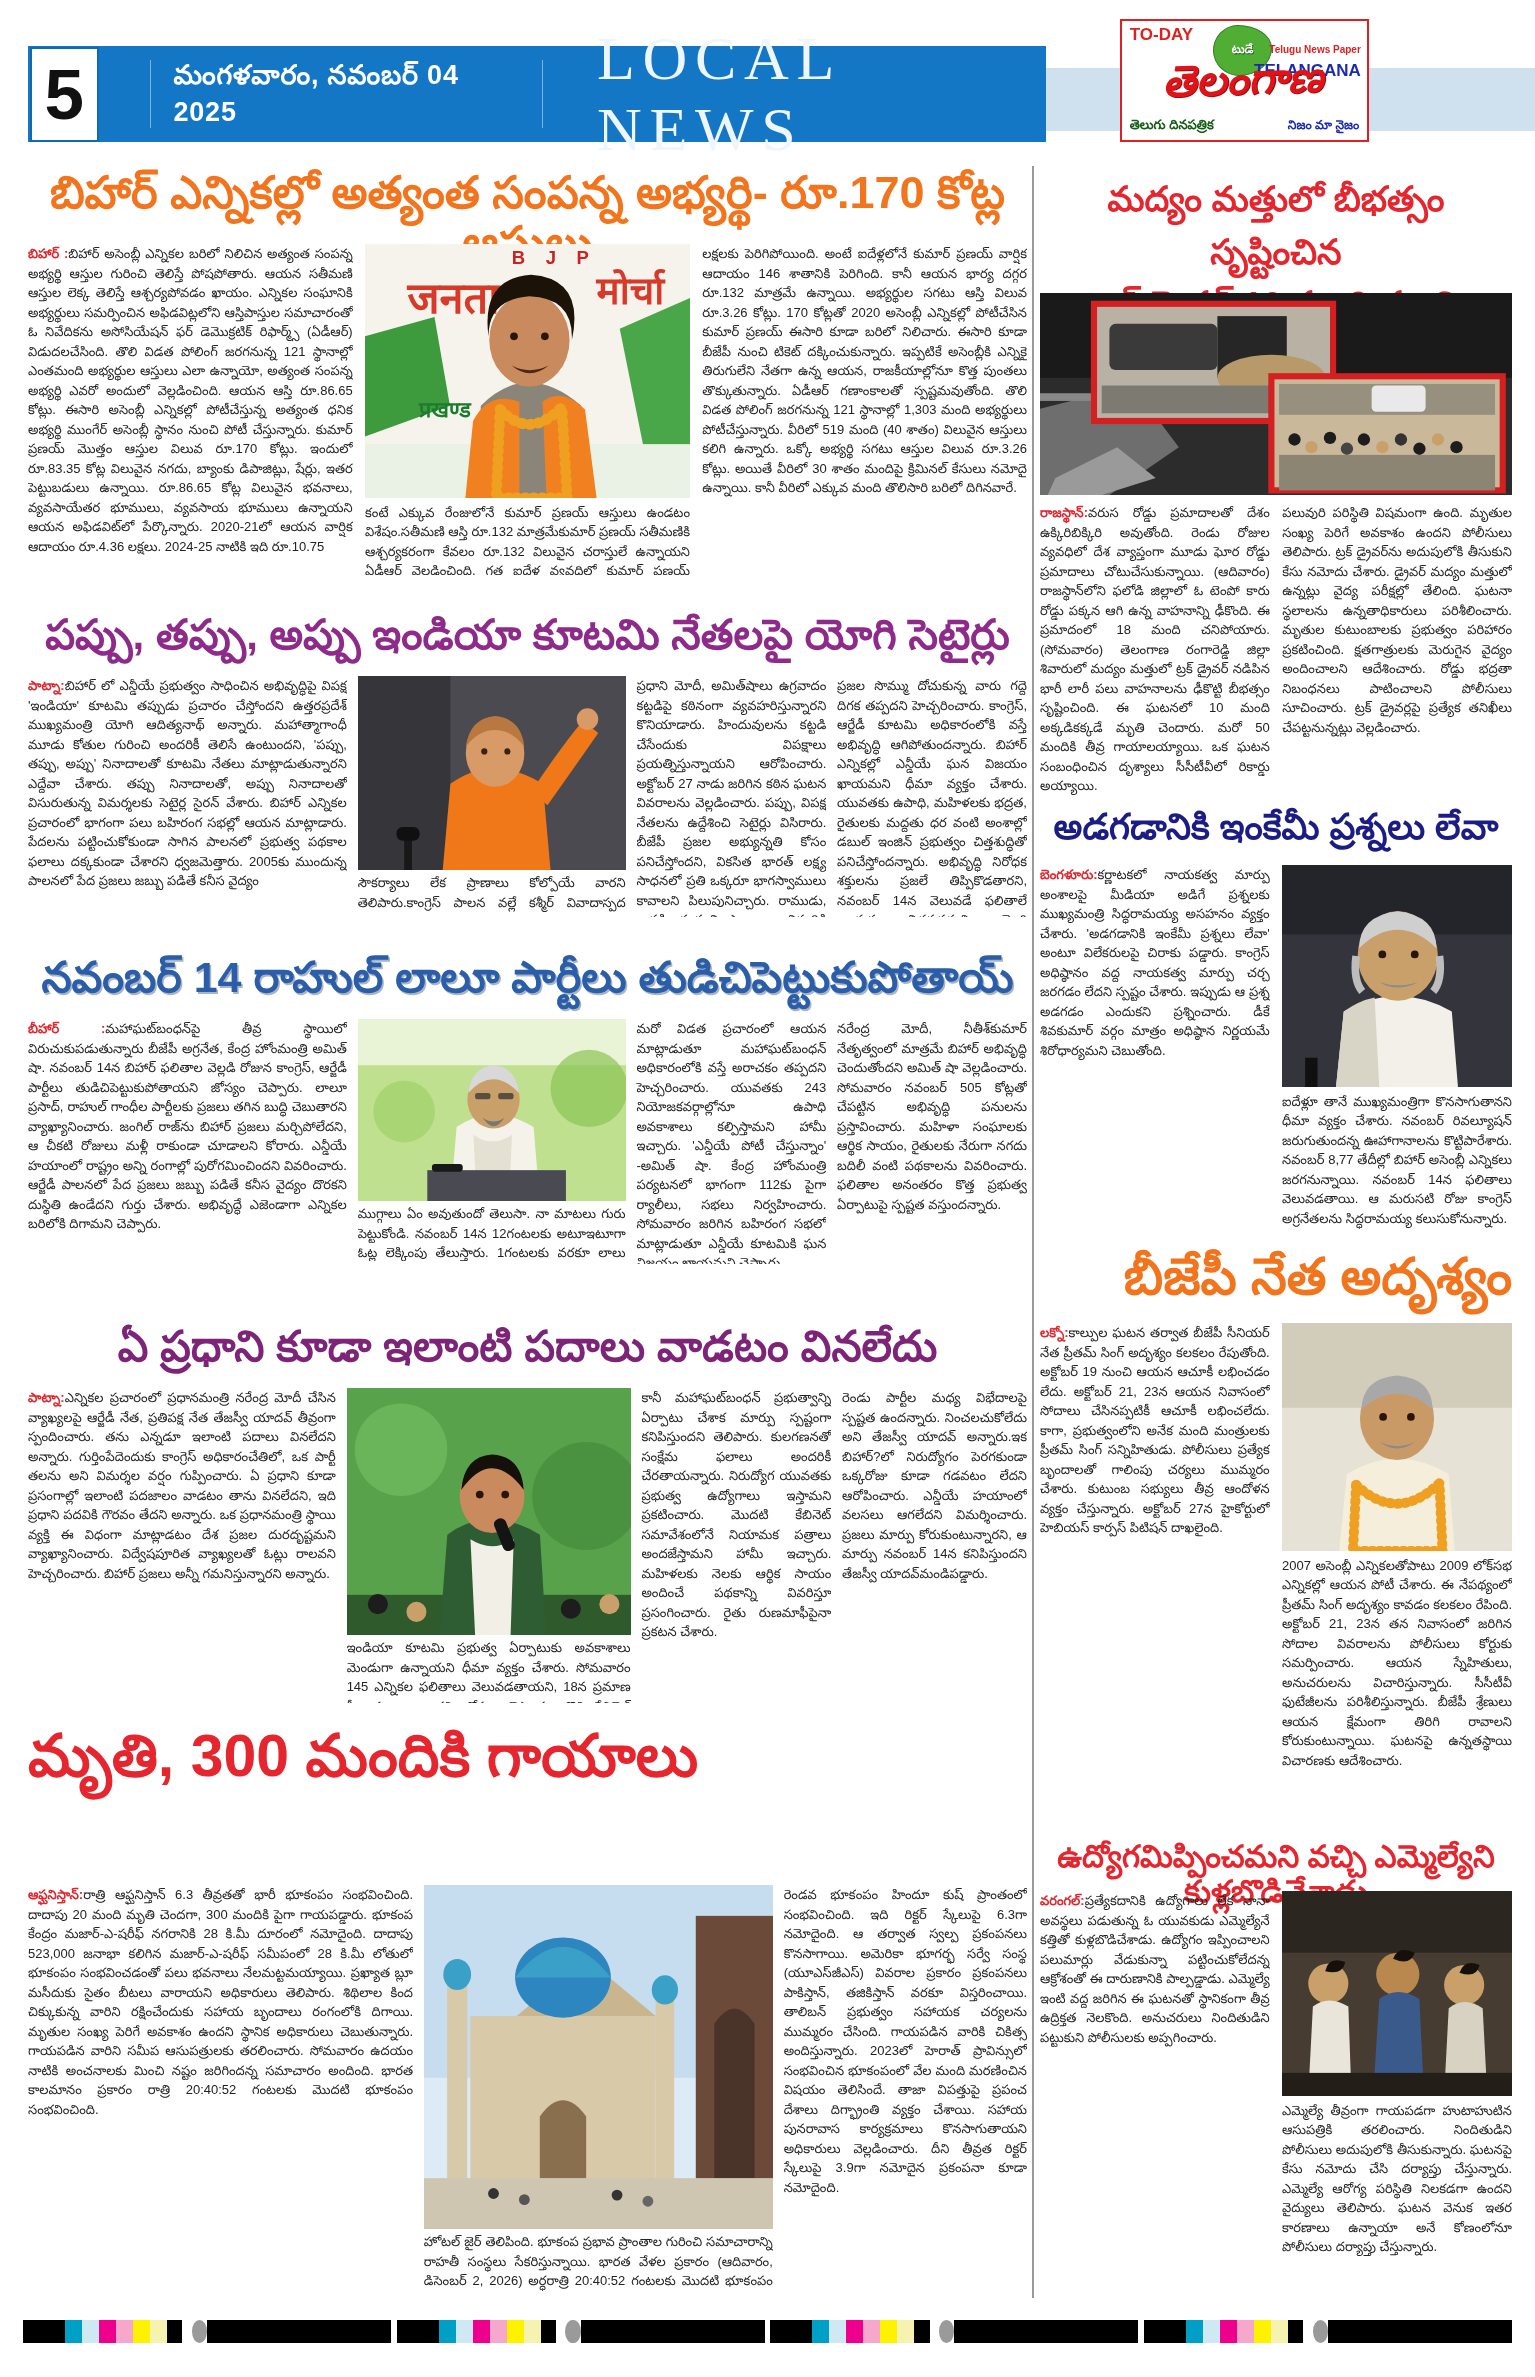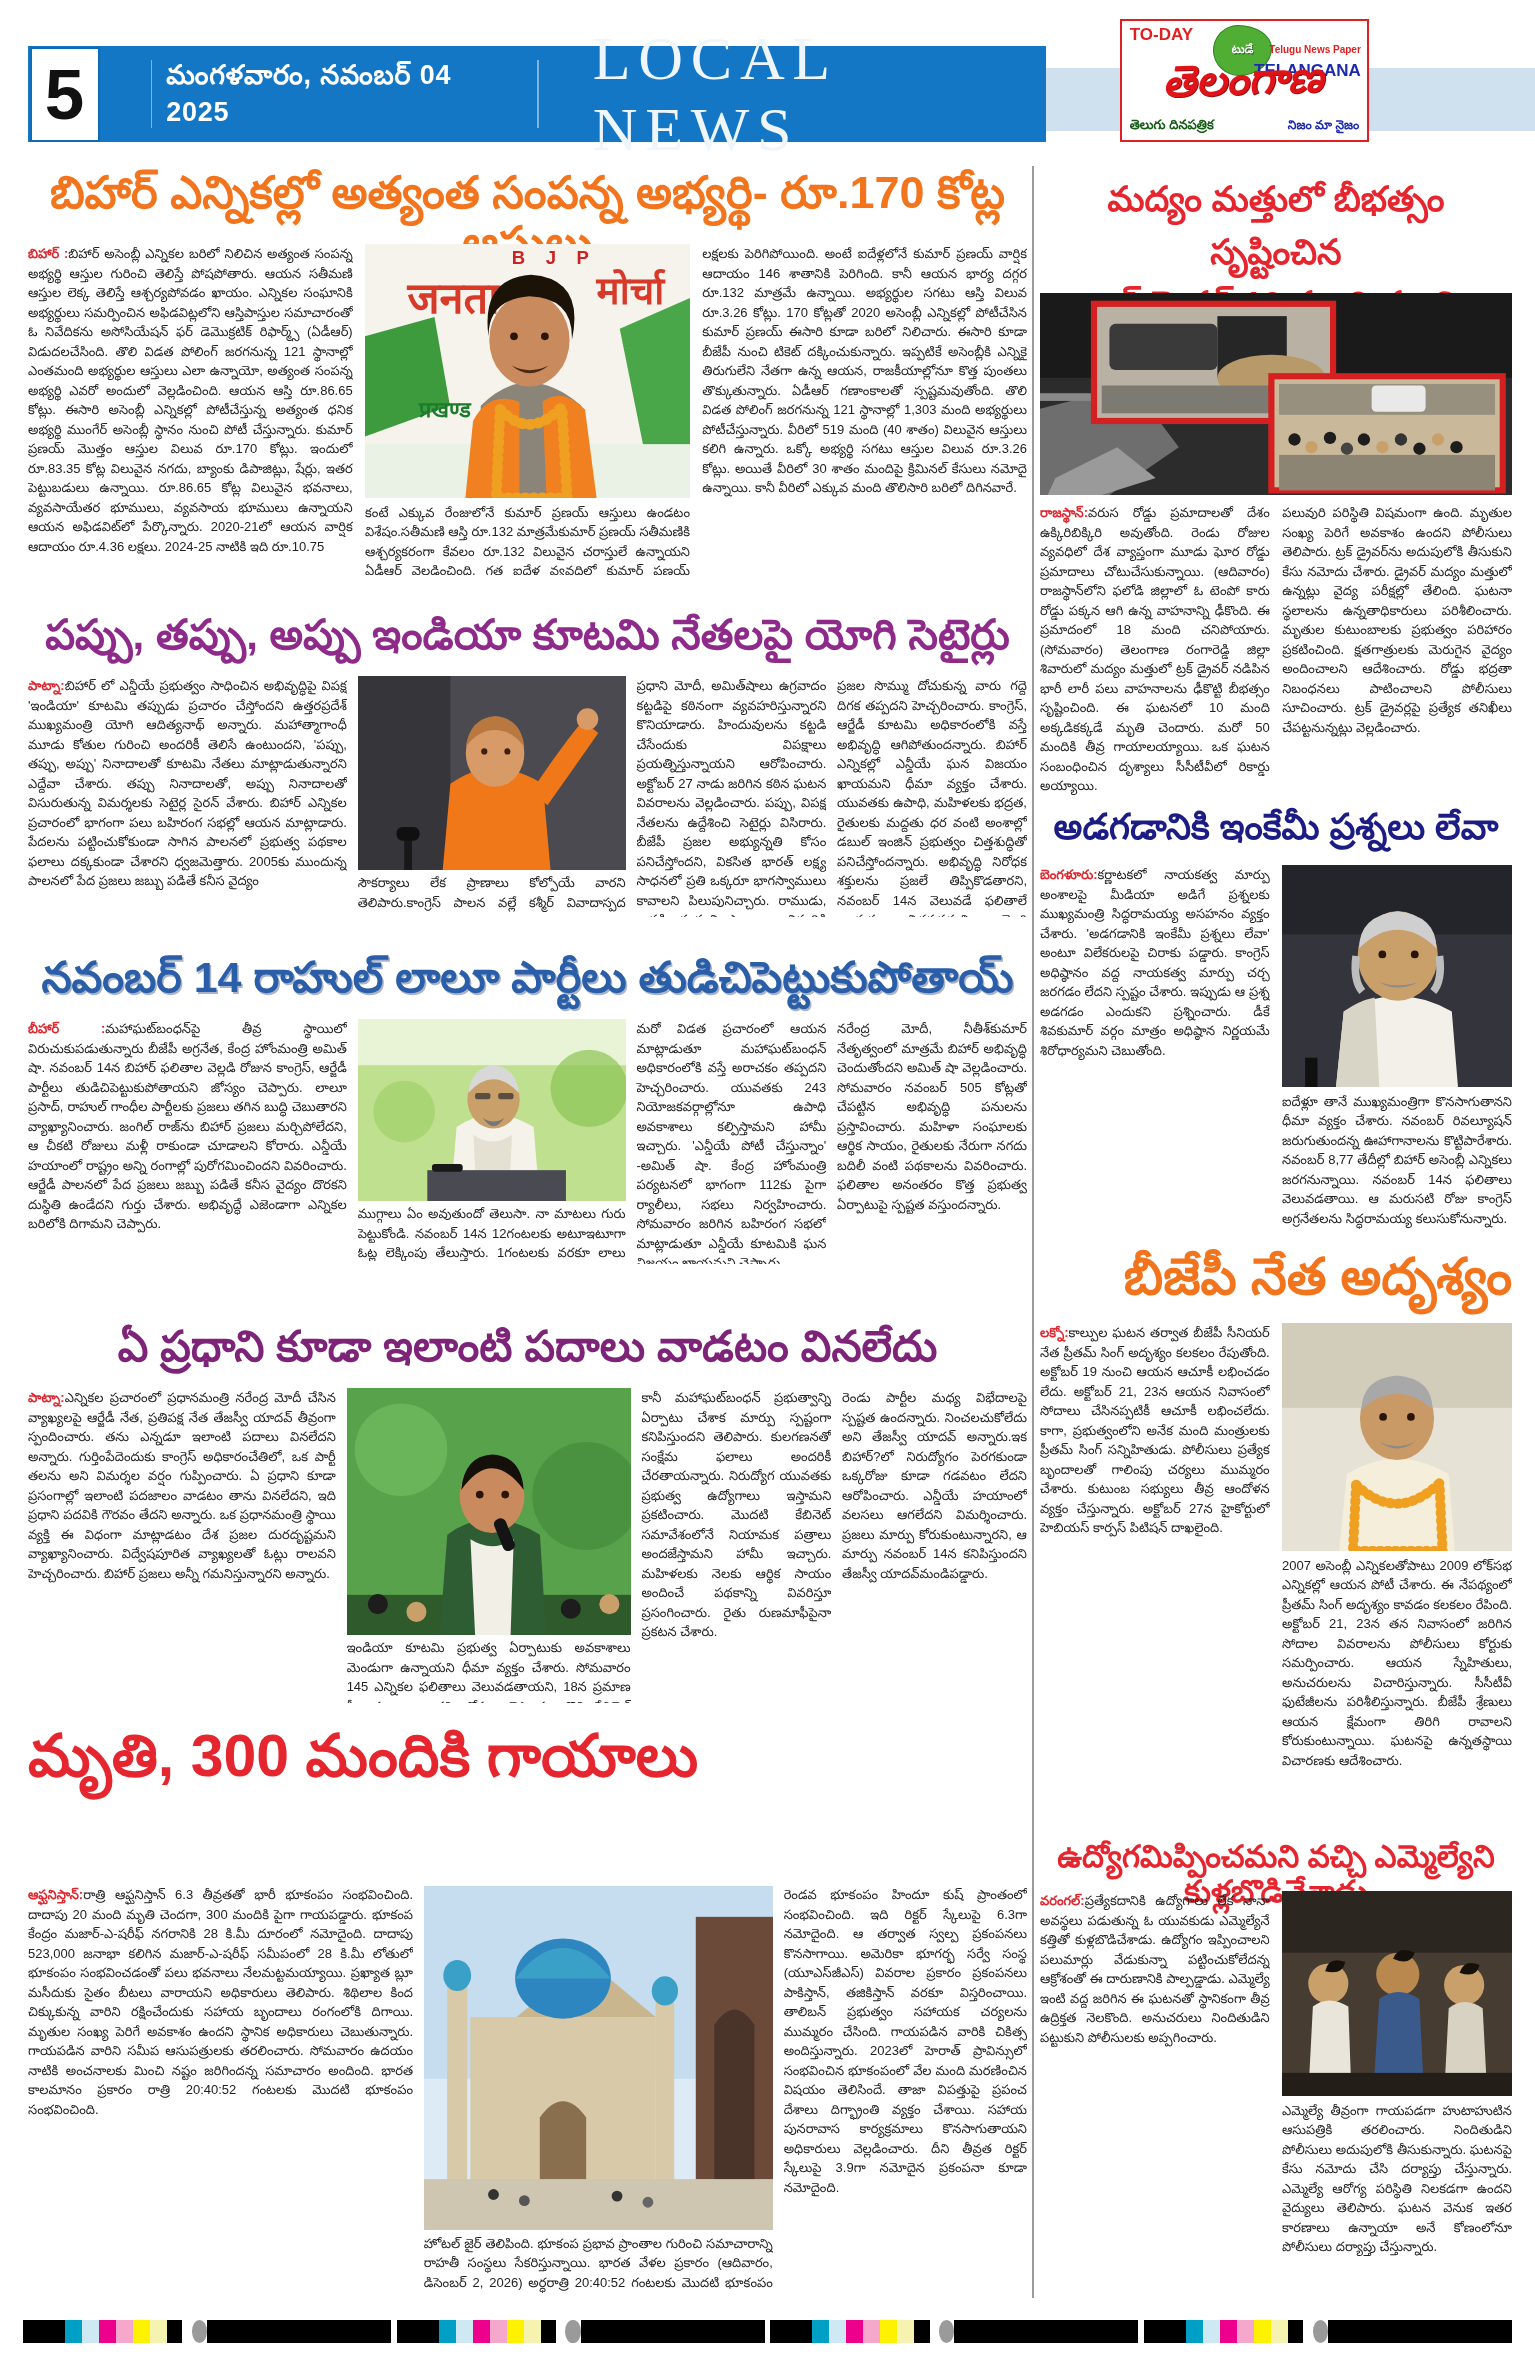--- a/index.html
+++ b/index.html
@@ -62,21 +62,21 @@
 </style>
 </head>
 <body>
 
 <div id="paper">
 
   <div class="abs band" style="left:1027px;top:68px;width:508px;height:63px;"></div>
   <div class="abs hdr-bar" style="left:28px;top:46px;width:1018px;height:96px;">
     <div class="pageno" style="width:69px;height:91px;margin-left:1.5px;">5</div>
     <div class="hdr-sep" style="margin-left:51px;"></div>
-    <div class="hdr-date" style="margin-left:14px;">మంగళవారం, నవంబర్ 04  2025</div>
+    <div class="hdr-date" style="margin-left:22px;">మంగళవారం, నవంబర్ 04  2025</div>
     <div class="hdr-sep" style="margin-left:29px;"></div>
     <div class="hdr-title" style="margin-left:54px;">LOCAL NEWS</div>
   </div>
 
   <div class="abs logo" style="left:1120px;top:18.5px;width:245px;height:119px;">
     <div class="en1 abs" style="left:7.7px;top:4.6px;">TO-DAY</div>
     <div class="map">
         <span>టుడే</span>
       </div>
     <div class="en2 abs" style="right:6.2px;top:4.6px;margin-top:37px;">TELANGANA</div>
@@ -197,21 +197,21 @@
       </div>
       <div class="col" style="width:284px;height:65px;margin-top:3.1px;"><span>ఇండియా కూటమి ప్రభుత్వ ఏర్పాటుకు అవకాశాలు మెండుగా ఉన్నాయని ధీమా వ్యక్తం చేశారు. సోమవారం 145 ఎన్నికల ఫలితాలు వెలువడతాయని, 18న ప్రమాణ స్వీకారం ఉంటుందని జోస్యం చెప్పారు. తొలి కేబినెట్ భేటీలోనే నిరుద్యోగులకు ఉద్యోగాలు అంటూ ప్రకటనలు వెలువడతాయని తెలిపారు.</span></div>
     </div>
     <div class="col" style="width:190px;height:318px;"><span>కానీ మహాఘట్‌బంధన్ ప్రభుత్వాన్ని ఏర్పాటు చేశాక మార్పు స్పష్టంగా కనిపిస్తుందని తెలిపారు. కులగణనతో సంక్షేమ ఫలాలు అందరికీ చేరతాయన్నారు. నిరుద్యోగ యువతకు ప్రభుత్వ ఉద్యోగాలు ఇస్తామని ప్రకటించారు. మొదటి కేబినెట్ సమావేశంలోనే నియామక పత్రాలు అందజేస్తామని హామీ ఇచ్చారు. మహిళలకు నెలకు ఆర్థిక సాయం అందించే పథకాన్ని వివరిస్తూ ప్రసంగించారు. రైతు రుణమాఫీపైనా ప్రకటన చేశారు.</span></div>
     <div class="col" style="width:185px;height:318px;"><span>రెండు పార్టీల మధ్య విభేదాలపై స్పష్టత ఉందన్నారు. నించలచుకోలేదు అని తేజస్వీ యాదవ్ అన్నారు.ఇక బిహార్?లో నిరుద్యోగం పెరగకుండా ఒక్కరోజు కూడా గడవటం లేదని ఆరోపించారు. ఎన్డీయే హయాంలో వలసలు ఆగలేదని విమర్శించారు. ప్రజలు మార్పు కోరుకుంటున్నారని, ఆ మార్పు నవంబర్ 14న కనిపిస్తుందని తేజస్వీ యాదవ్‌మండిపడ్డారు.</span></div>
   </div>
 
   <div class="abs hl red left" style="left:28px;top:1721px;width:999px;font-size:59px;line-height:1.22;">
     <div>మృతి, 300 మందికి గాయాలు</div>
   </div>
-  <div class="abs body-row" style="left:28px;top:1885px;width:999px;height:412px;gap:10.8px;align-items:center;">
+  <div class="abs body-row" style="left:28px;top:1885px;width:999px;height:412px;gap:10.8px;">
     <div class="col" style="width:386px;height:412px;"><span class="dateline">ఆఫ్ఘనిస్తాన్:</span><span>రాత్రి ఆఫ్ఘనిస్తాన్ 6.3 తీవ్రతతో భారీ భూకంపం సంభవించింది. దాదాపు 20 మంది మృతి చెందగా, 300 మందికి పైగా గాయపడ్డారు. భూకంప కేంద్రం మజార్-ఎ-షరీఫ్ నగరానికి 28 కి.మీ దూరంలో నమోదైంది. దాదాపు 523,000 జనాభా కలిగిన మజార్-ఎ-షరీఫ్ సమీపంలో 28 కి.మీ లోతులో భూకంపం సంభవించడంతో పలు భవనాలు నేలమట్టమయ్యాయి. ప్రఖ్యాత బ్లూ మసీదుకు సైతం బీటలు వారాయని అధికారులు తెలిపారు. శిథిలాల కింద చిక్కుకున్న వారిని రక్షించేందుకు సహాయ బృందాలు రంగంలోకి దిగాయి. మృతుల సంఖ్య పెరిగే అవకాశం ఉందని స్థానిక అధికారులు చెబుతున్నారు. గాయపడిన వారిని సమీప ఆసుపత్రులకు తరలించారు. సోమవారం ఉదయం నాటికి అంచనాలకు మించి నష్టం జరిగిందన్న సమాచారం అందింది. భారత కాలమానం ప్రకారం రాత్రి 20:40:52 గంటలకు మొదటి భూకంపం సంభవించింది.</span></div>
     <div style="width:349px;">
       <div class="photo" style="width:349px;height:344px;">
         <svg viewBox="0 0 452 446" preserveAspectRatio="none">
           <rect width="452" height="446" fill="#dcebf5"></rect>
           <rect y="0" width="452" height="250" fill="#c5ddee"></rect>
           <rect x="352" y="40" width="100" height="406" fill="#6b4a3a"></rect>
           <path d="M376,446 L376,180 Q402,140 428,180 L428,446 Z" fill="#4a3328"></path>
           <rect x="60" y="170" width="240" height="276" fill="#d8c9a8"></rect>
           <path d="M120,170 L180,120 Q210,96 240,120 L300,170 Z" fill="#c9b68e"></path>

